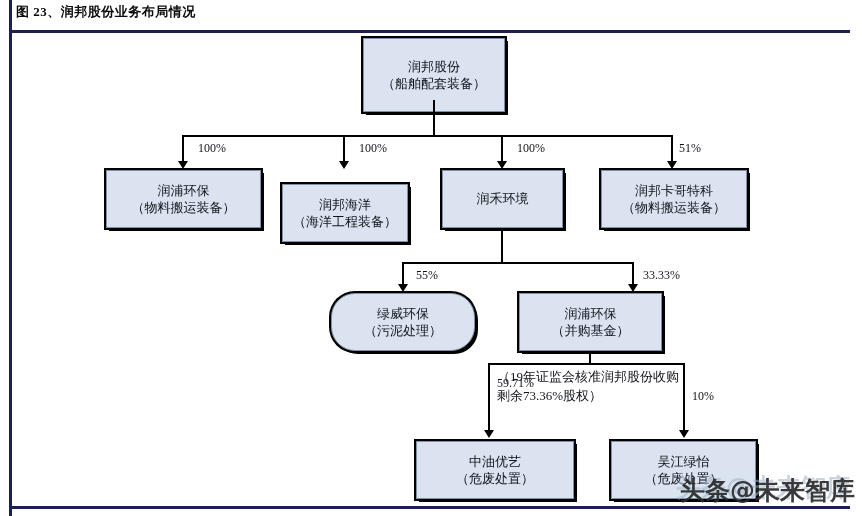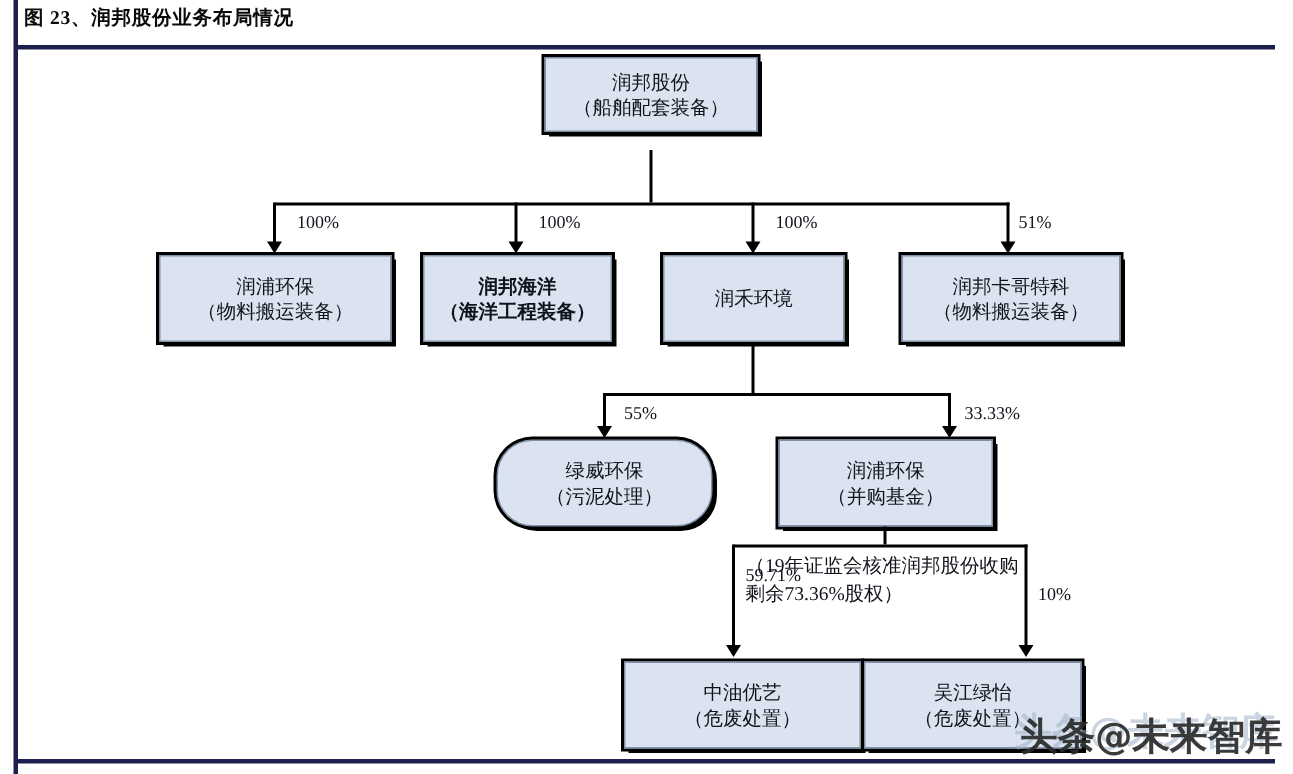--- a/index.html
+++ b/index.html
@@ -77,21 +77,21 @@
 
 <div id="page">
 
   <div class="title-bar">
     <div class="title-text">图 23、润邦股份业务布局情况</div>
   </div>
   <div class="title-rule"></div>
   <div class="edge-left"></div>
   <div class="bottom-rule"></div>
 
-  <div class="node" style="left:363px;top:38px;width:142px;height:50px;text-align:right;">
+  <div class="node" style="left:363px;top:38px;width:142px;height:74px;text-align:right;">
     <div class="l1">润邦股份</div>
     <div class="l2">（船舶配套装备）</div>
   </div>
 
   <div class="ln vline" style="left:433px;top:100px;height:35px;"></div>
 
   <div class="ln hline" style="left:183px;top:135px;width:490px;"></div>
 
   <div class="ln vline" style="left:182px;top:135px;height:27px;"></div>
   <div class="arrow" style="left:178px;top:161px;"></div>
@@ -108,21 +108,21 @@
   <div class="pct" style="left:198px;top:141px;">100%</div>
   <div class="pct" style="left:359px;top:141px;">100%</div>
   <div class="pct" style="left:517px;top:141px;">100%</div>
   <div class="pct" style="left:679px;top:141px;">51%</div>
 
   <div class="node" style="left:106px;top:170px;width:155px;height:58px;">
     <div class="l1">润浦环保</div>
     <div class="l2">（物料搬运装备）</div>
   </div>
 
-  <div class="node" style="left:282px;top:170px;width:126px;height:58px;font-weight:bold;">
+  <div class="node" style="left:282px;top:184px;width:126px;height:58px;">
     <div class="l1">润邦海洋</div>
     <div class="l2">（海洋工程装备）</div>
   </div>
 
   <div class="node" style="left:442px;top:170px;width:121px;height:58px;">
     <div class="l1">润禾环境</div>
   </div>
 
   <div class="node" style="left:601px;top:170px;width:146px;height:58px;">
     <div class="l1">润邦卡哥特科</div>
@@ -162,21 +162,21 @@
 
   <div class="pct" style="left:497px;top:376px;">59.71%</div>
   <div class="note" style="left:497px;top:368px;">（19年证监会核准润邦股份收购剩余73.36%股权）</div>
   <div class="pct" style="left:692px;top:389px;">10%</div>
 
   <div class="node" style="left:416px;top:441px;width:158px;height:58px;">
     <div class="l1">中油优艺</div>
     <div class="l2">（危废处置）</div>
   </div>
 
-  <div class="node" style="left:576px;top:441px;width:145px;height:58px;text-align:right;">
+  <div class="node" style="left:611px;top:441px;width:145px;height:58px;text-align:right;">
     <div class="l1">吴江绿怡</div>
     <div class="l2">（危废处置）</div>
   </div>
 
   <div class="wm-ghost" style="left:676px;top:471px;">头条@未来智库</div>
   <div class="wm" style="left:680px;top:474px;">头条@未来智库</div>
 
 </div>
 
 </body></html>

